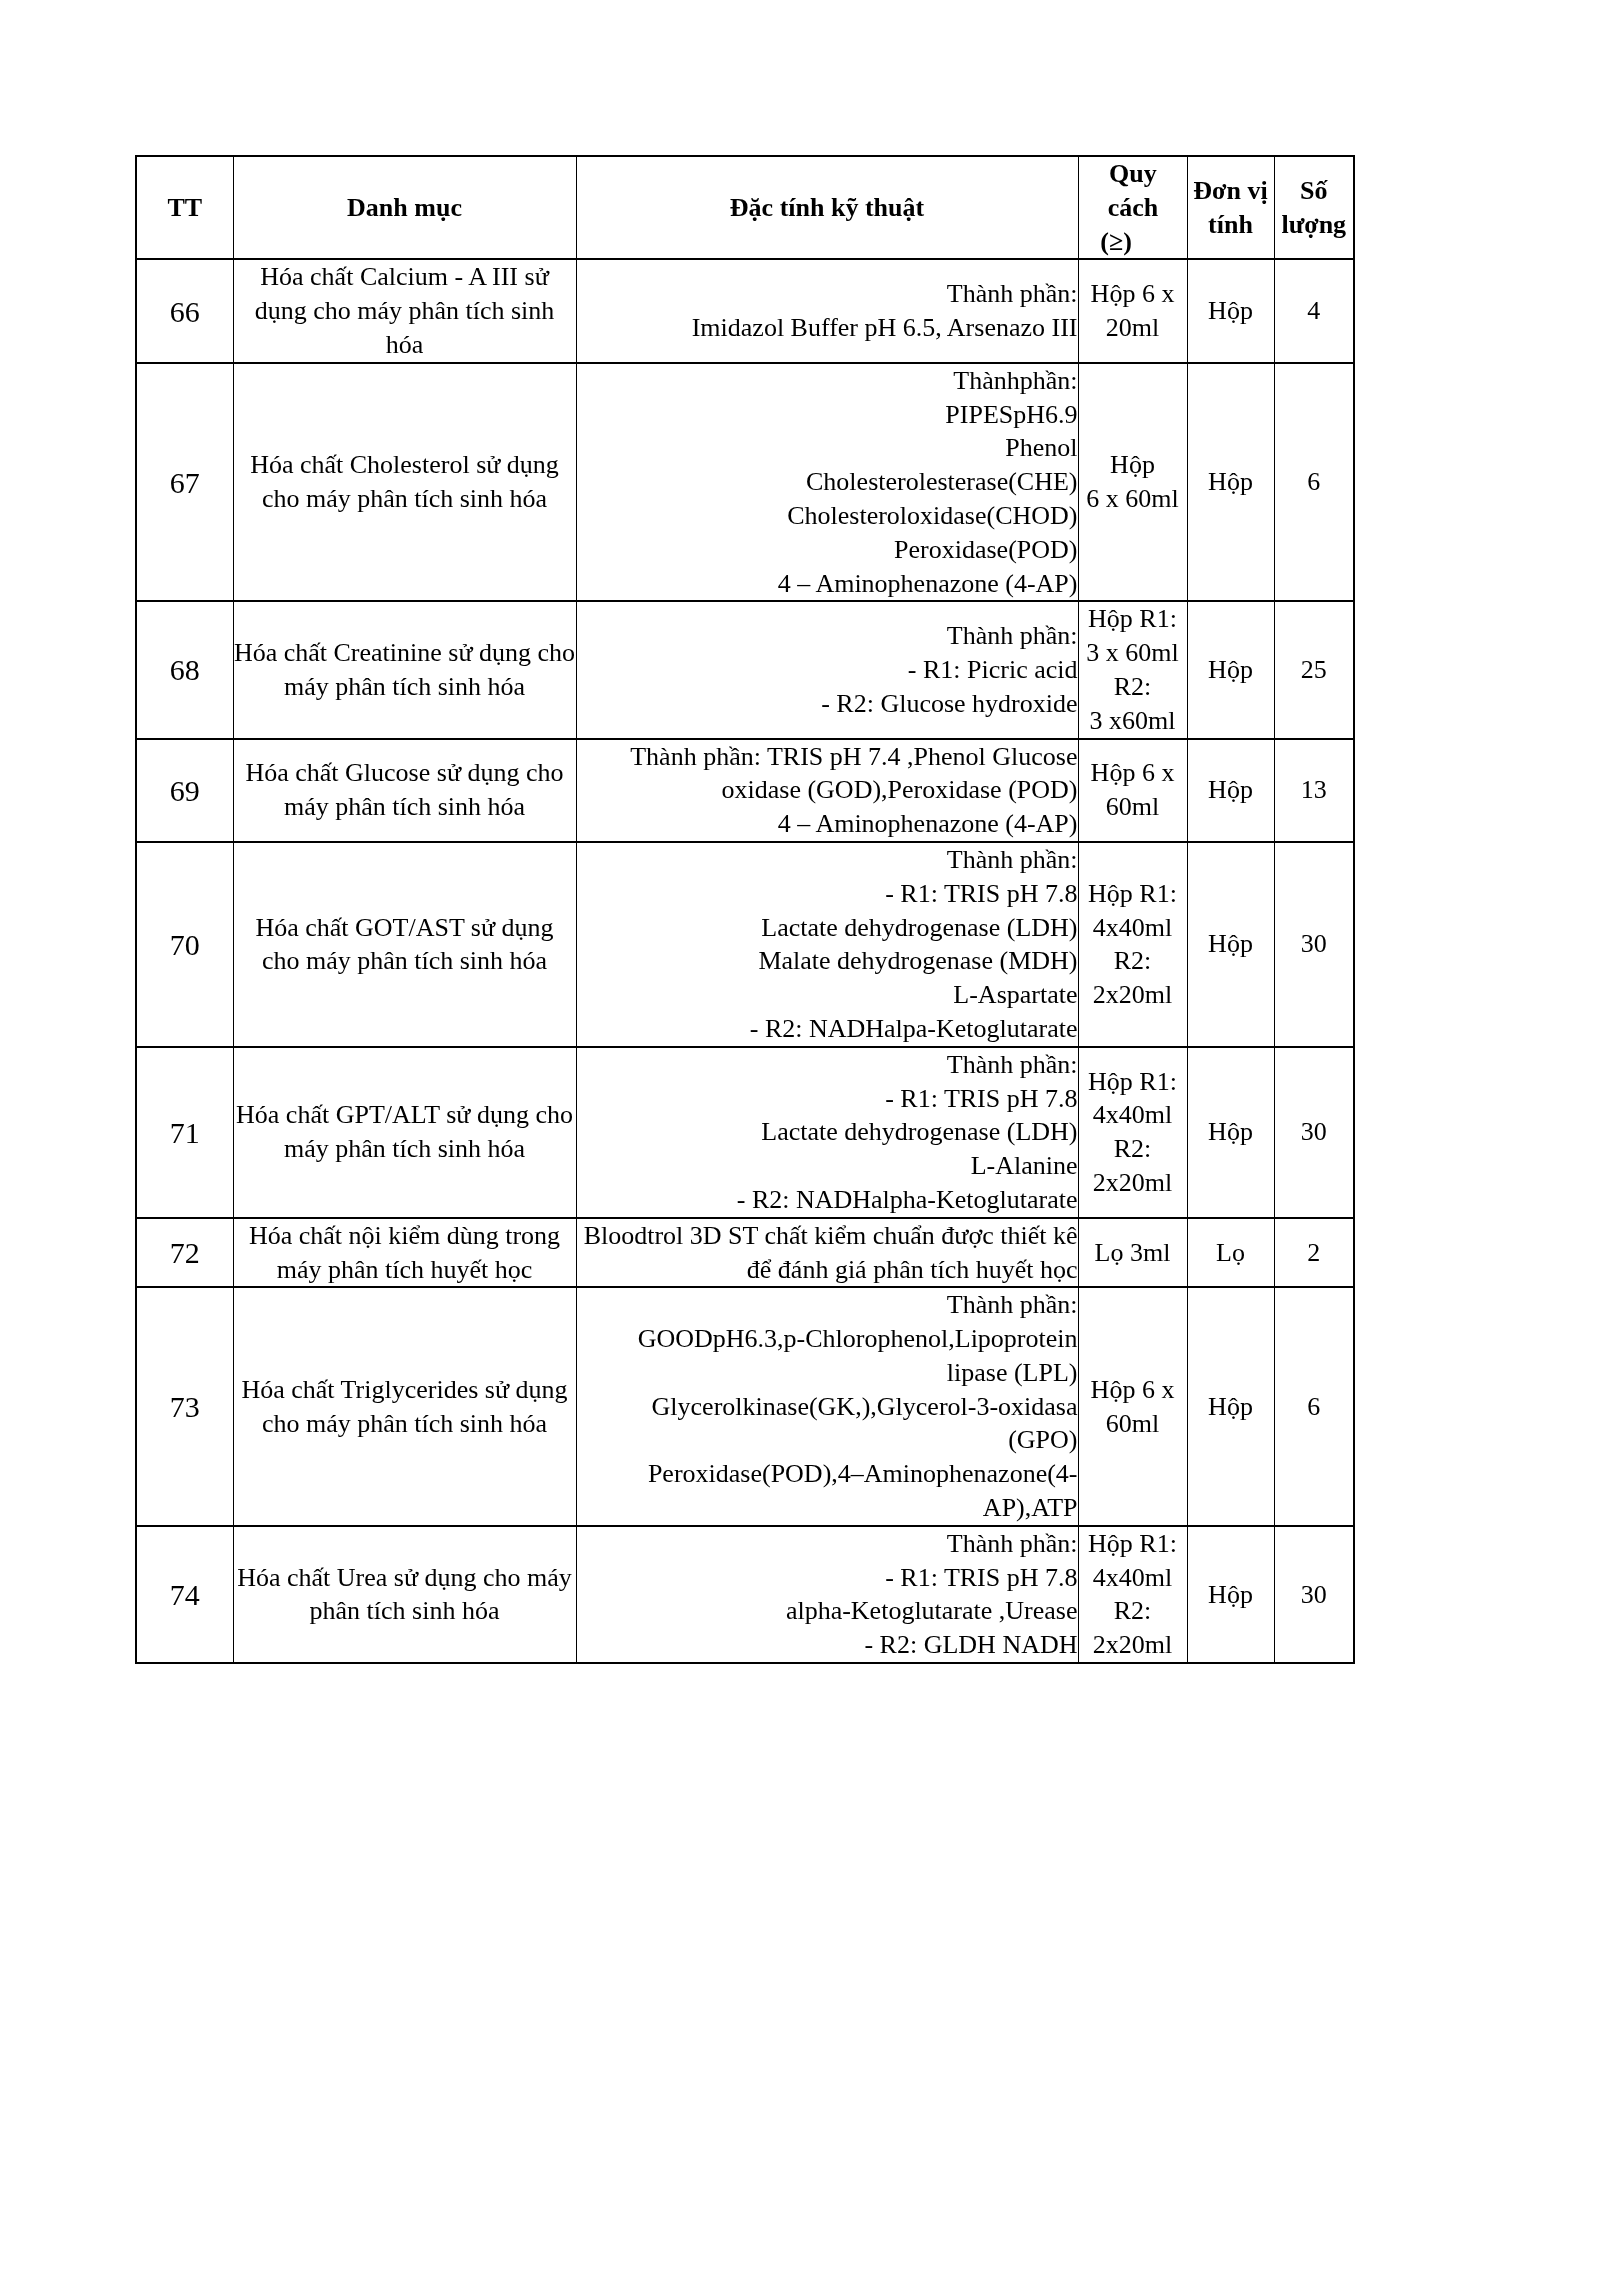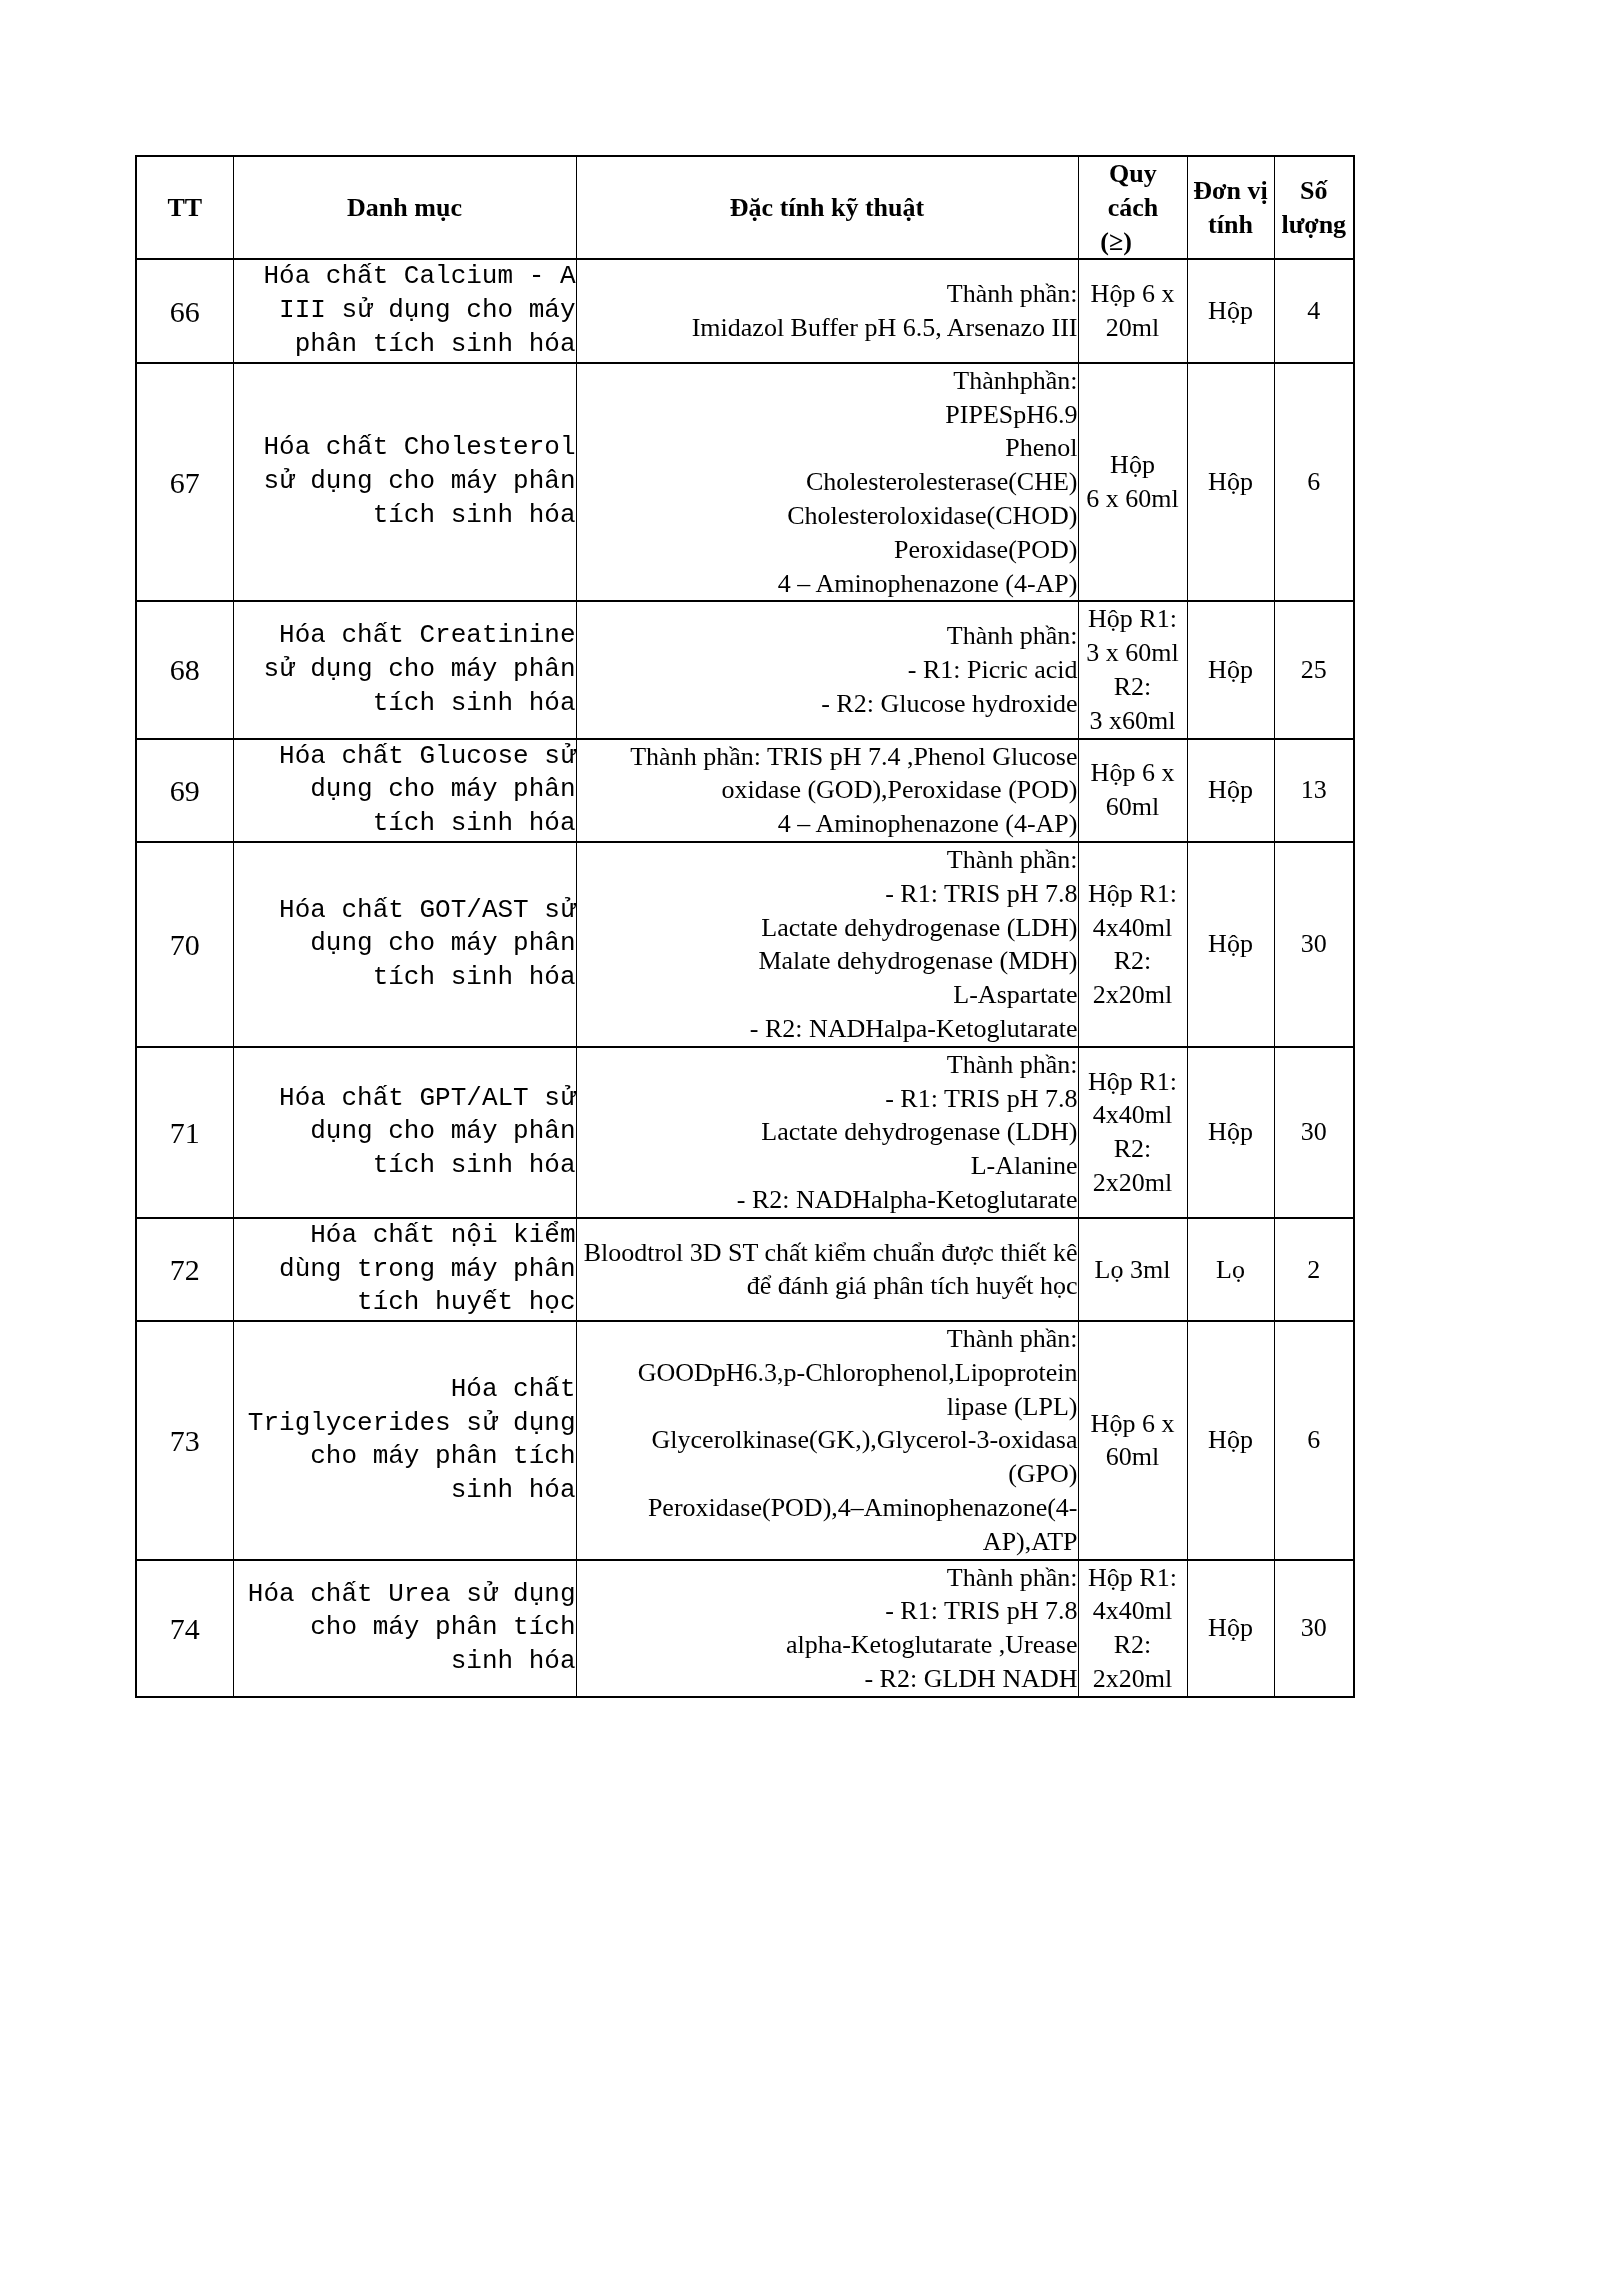--- a/index.html
+++ b/index.html
@@ -71,24 +71,23 @@
   .hdr-line1 { display: block; }
   .hdr-line2 { display: block; text-align: center; }
   .hdr-pack .hdr-line2 { text-align: left; padding-left: 11.8px; }
 
   td.cell-tt {
     text-align: center;
     vertical-align: middle;
     font-size: 30px;
   }
   td.cell-name {
-    text-align: right;
+    text-align: center;
     vertical-align: middle;
     padding: 10.5px 6.5px 10.5px 14.4px;
-    font-family: Liberation Mono, monospace;
   }
   td.cell-spec {
     text-align: right;
     vertical-align: middle;
     padding: 10.5px 6.5px 10.5px 11.8px;
   }
   td.cell-pack {
     text-align: center;
     vertical-align: middle;
     padding: 9.2px 5.2px;

